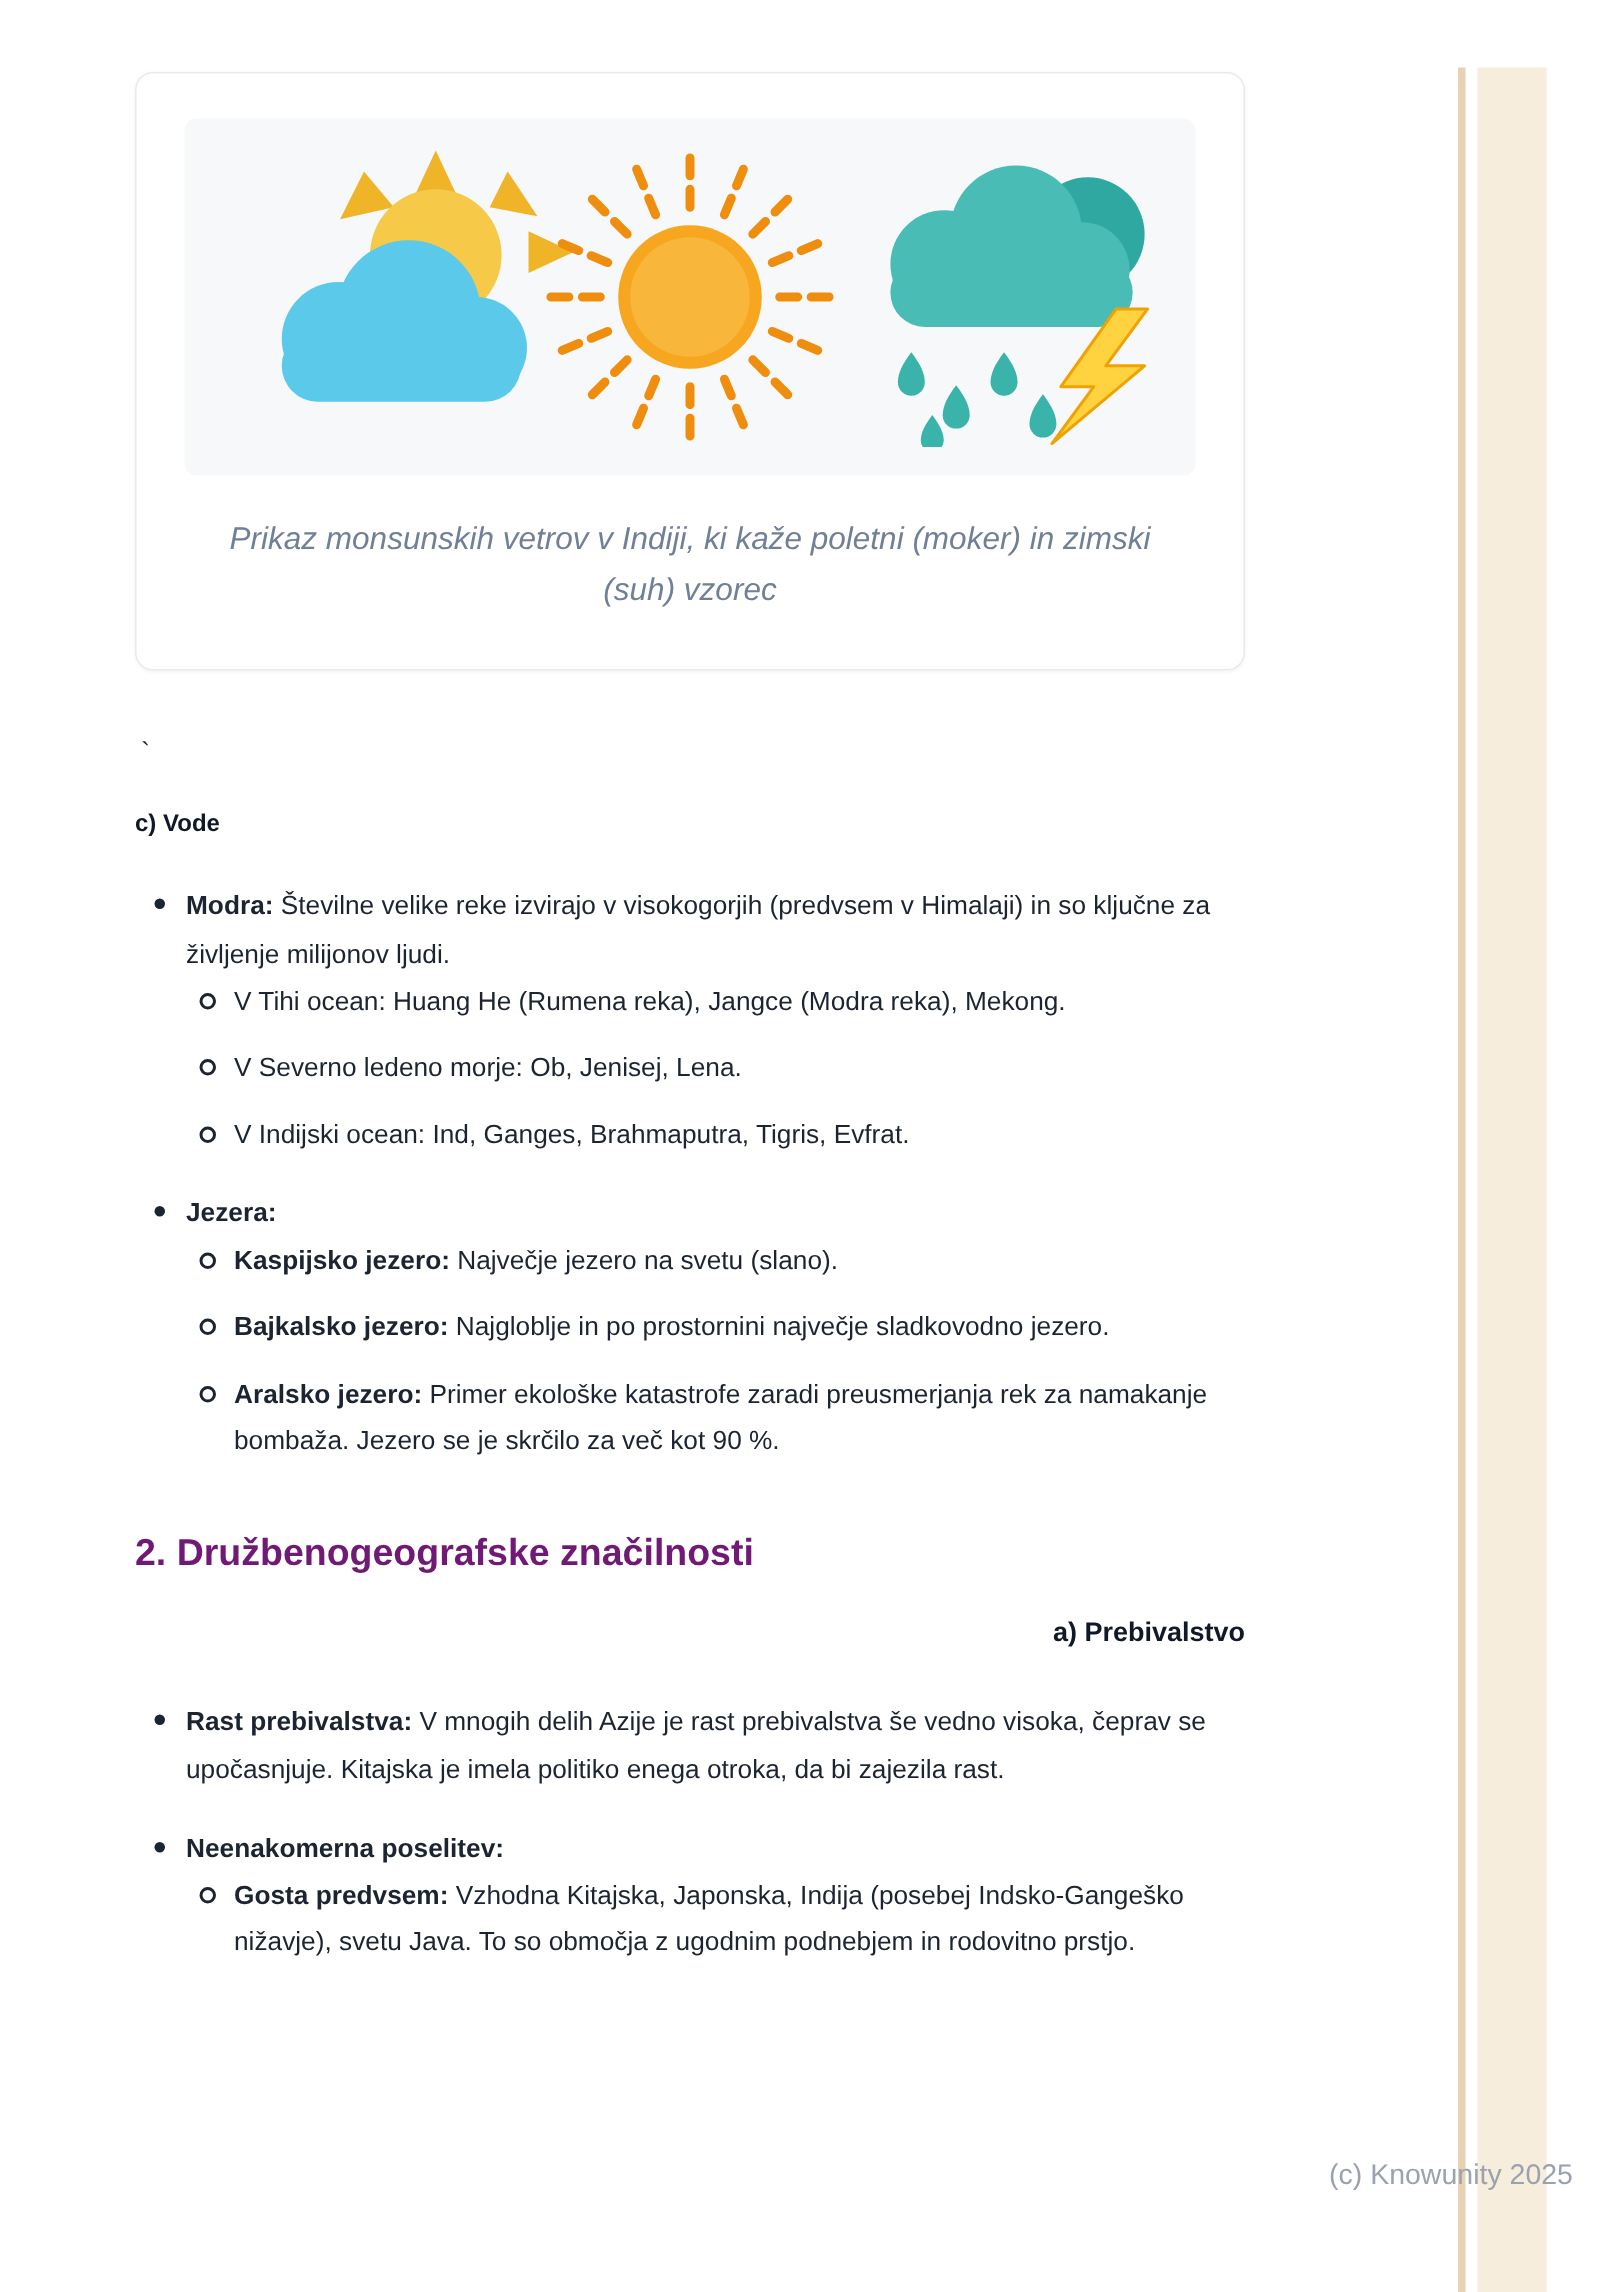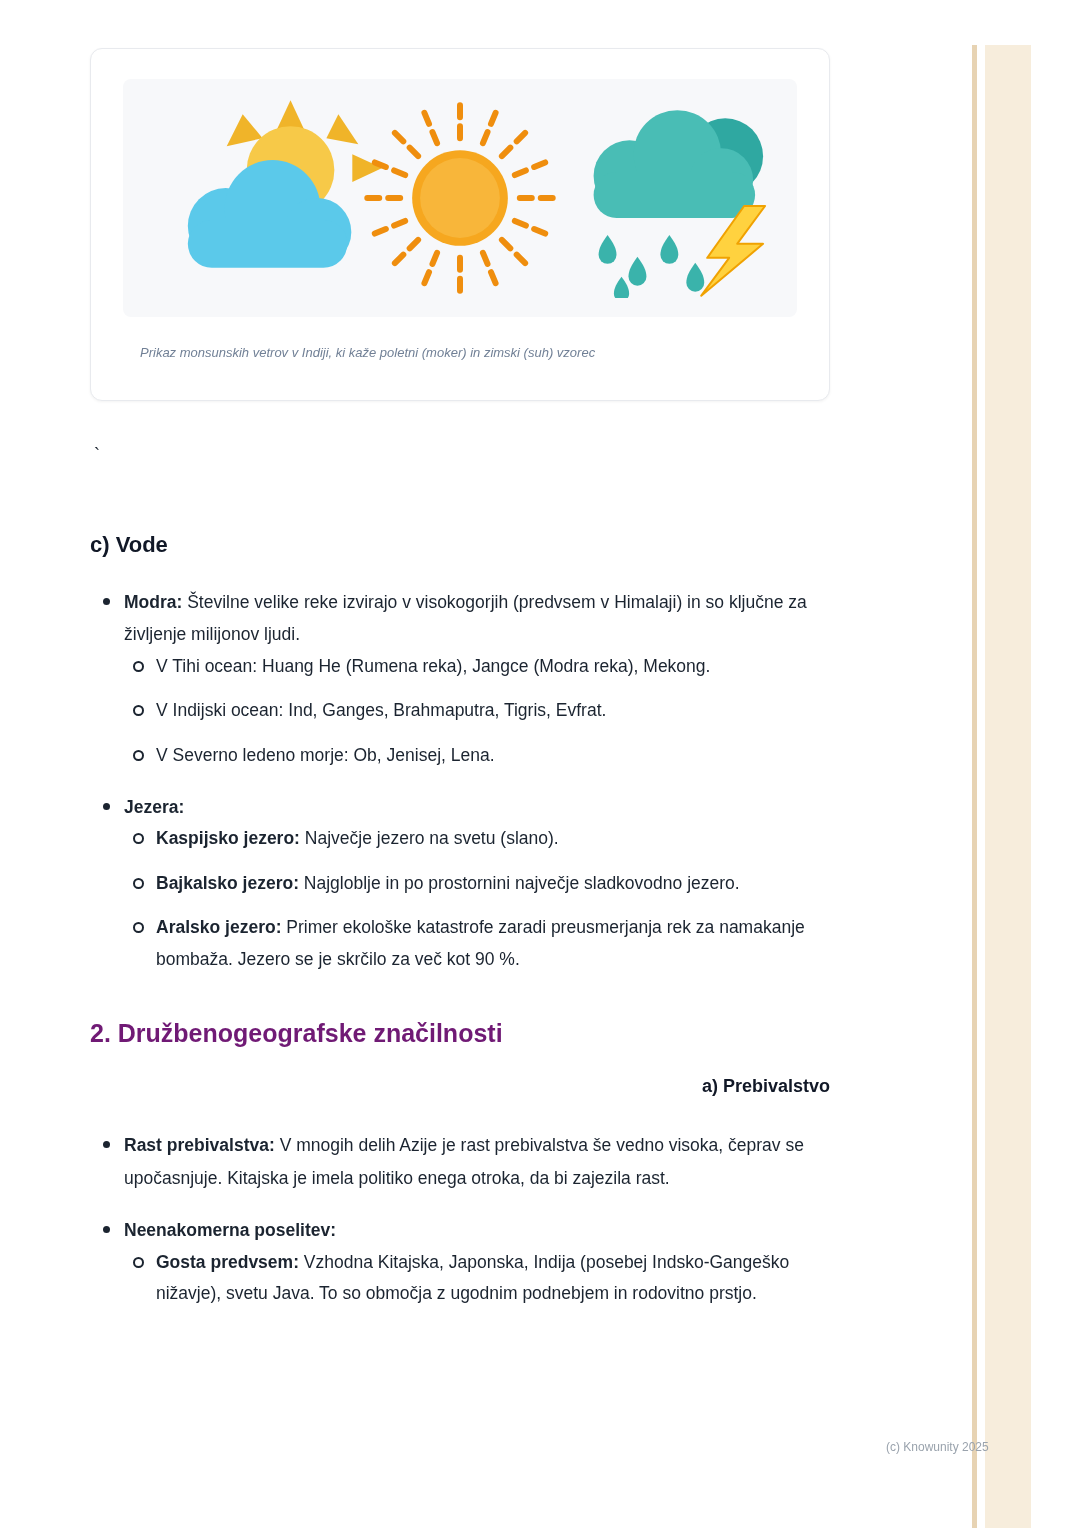--- a/index.html
+++ b/index.html
@@ -23,27 +23,27 @@
     margin: 0; border: 1px solid #e8eaee; border-radius: 12px; background: #fff;
     box-shadow: 0 1px 3px rgba(0,0,0,0.05);
     padding: 30px 32px 36px;
   }
   .illustration {
     background: #f7f8fa; border-radius: 8px;
     padding: 19px 8px; display: flex; justify-content: center; align-items: center;
   }
   figcaption {
     margin: 26px auto 0; max-width: 640px;
-    text-align: left; font-style: italic;
-    color: #718096; font-size: 13px; line-height: 1.6;
+    text-align: center; font-style: italic;
+    color: #718096; font-size: 21px; line-height: 1.6;
   }
 
   .backtick { margin: 44px 0 0 4px; font-size: 18px; color: #1b2430; height: 26px; }
 
-  h3.sec { font-size: 22px; font-weight: 700; color: #111827; margin: 61px 0 28px; }
+  h3.sec { font-size: 16px; font-weight: 700; color: #111827; margin: 24px 0 28px; }
   h2.accent { font-size: 25px; font-weight: 700; color: #701a75; margin: 44px 0 28px; }
   h4.subsec { font-size: 18px; font-weight: 700; color: #111827; margin: 0 0 32px; text-align: right; }
 
   ul { list-style: none; margin: 0; padding: 0; }
   .l1 > li {
     position: relative; padding-left: 34px; margin-bottom: 20px;
     font-size: 17.5px; line-height: 1.85; color: #1b2430;
   }
   .l1 > li::before {
     content: ""; position: absolute; left: 13px; top: 12px;
@@ -56,21 +56,21 @@
   }
   .l2 > li::before {
     content: ""; position: absolute; left: 9px; top: 10px;
     width: 7px; height: 7px; border-radius: 50%;
     border: 2px solid #1b2430; background: transparent;
   }
   .b { font-weight: 700; }
 
   .footer {
     position: absolute; left: 886px; top: 1440px;
-    font-size: 12px; color: #9aa3ad; z-index: 3;
+    font-size: 19px; color: #9aa3ad; z-index: 3;
   }
 </style>
 </head>
 <body>
 
 <div class="page">
 
   <div class="edge-line"></div>
   <div class="edge-stripe"></div>
 
@@ -137,22 +137,22 @@
 
     <div class="backtick">`</div>
 
     <h3 class="sec">c) Vode</h3>
 
     <ul class="l1">
       <li>
         <span class="b">Modra:</span><span> Številne velike reke izvirajo v visokogorjih (predvsem v Himalaji) in so ključne za življenje milijonov ljudi.</span>
         <ul class="l2">
           <li><span>V Tihi ocean: Huang He (Rumena reka), Jangce (Modra reka), Mekong.</span></li>
+          <li><span>V Severno ledeno morje: Ob, Jenisej, Lena.</span></li>
           <li><span>V Indijski ocean: Ind, Ganges, Brahmaputra, Tigris, Evfrat.</span></li>
-          <li><span>V Severno ledeno morje: Ob, Jenisej, Lena.</span></li>
         </ul>
       </li>
       <li>
         <span class="b">Jezera:</span>
         <ul class="l2">
           <li>
             <span class="b">Kaspijsko jezero:</span><span> Največje jezero na svetu (slano).</span>
           </li>
           <li>
             <span class="b">Bajkalsko jezero:</span><span> Najgloblje in po prostornini največje sladkovodno jezero.</span>

